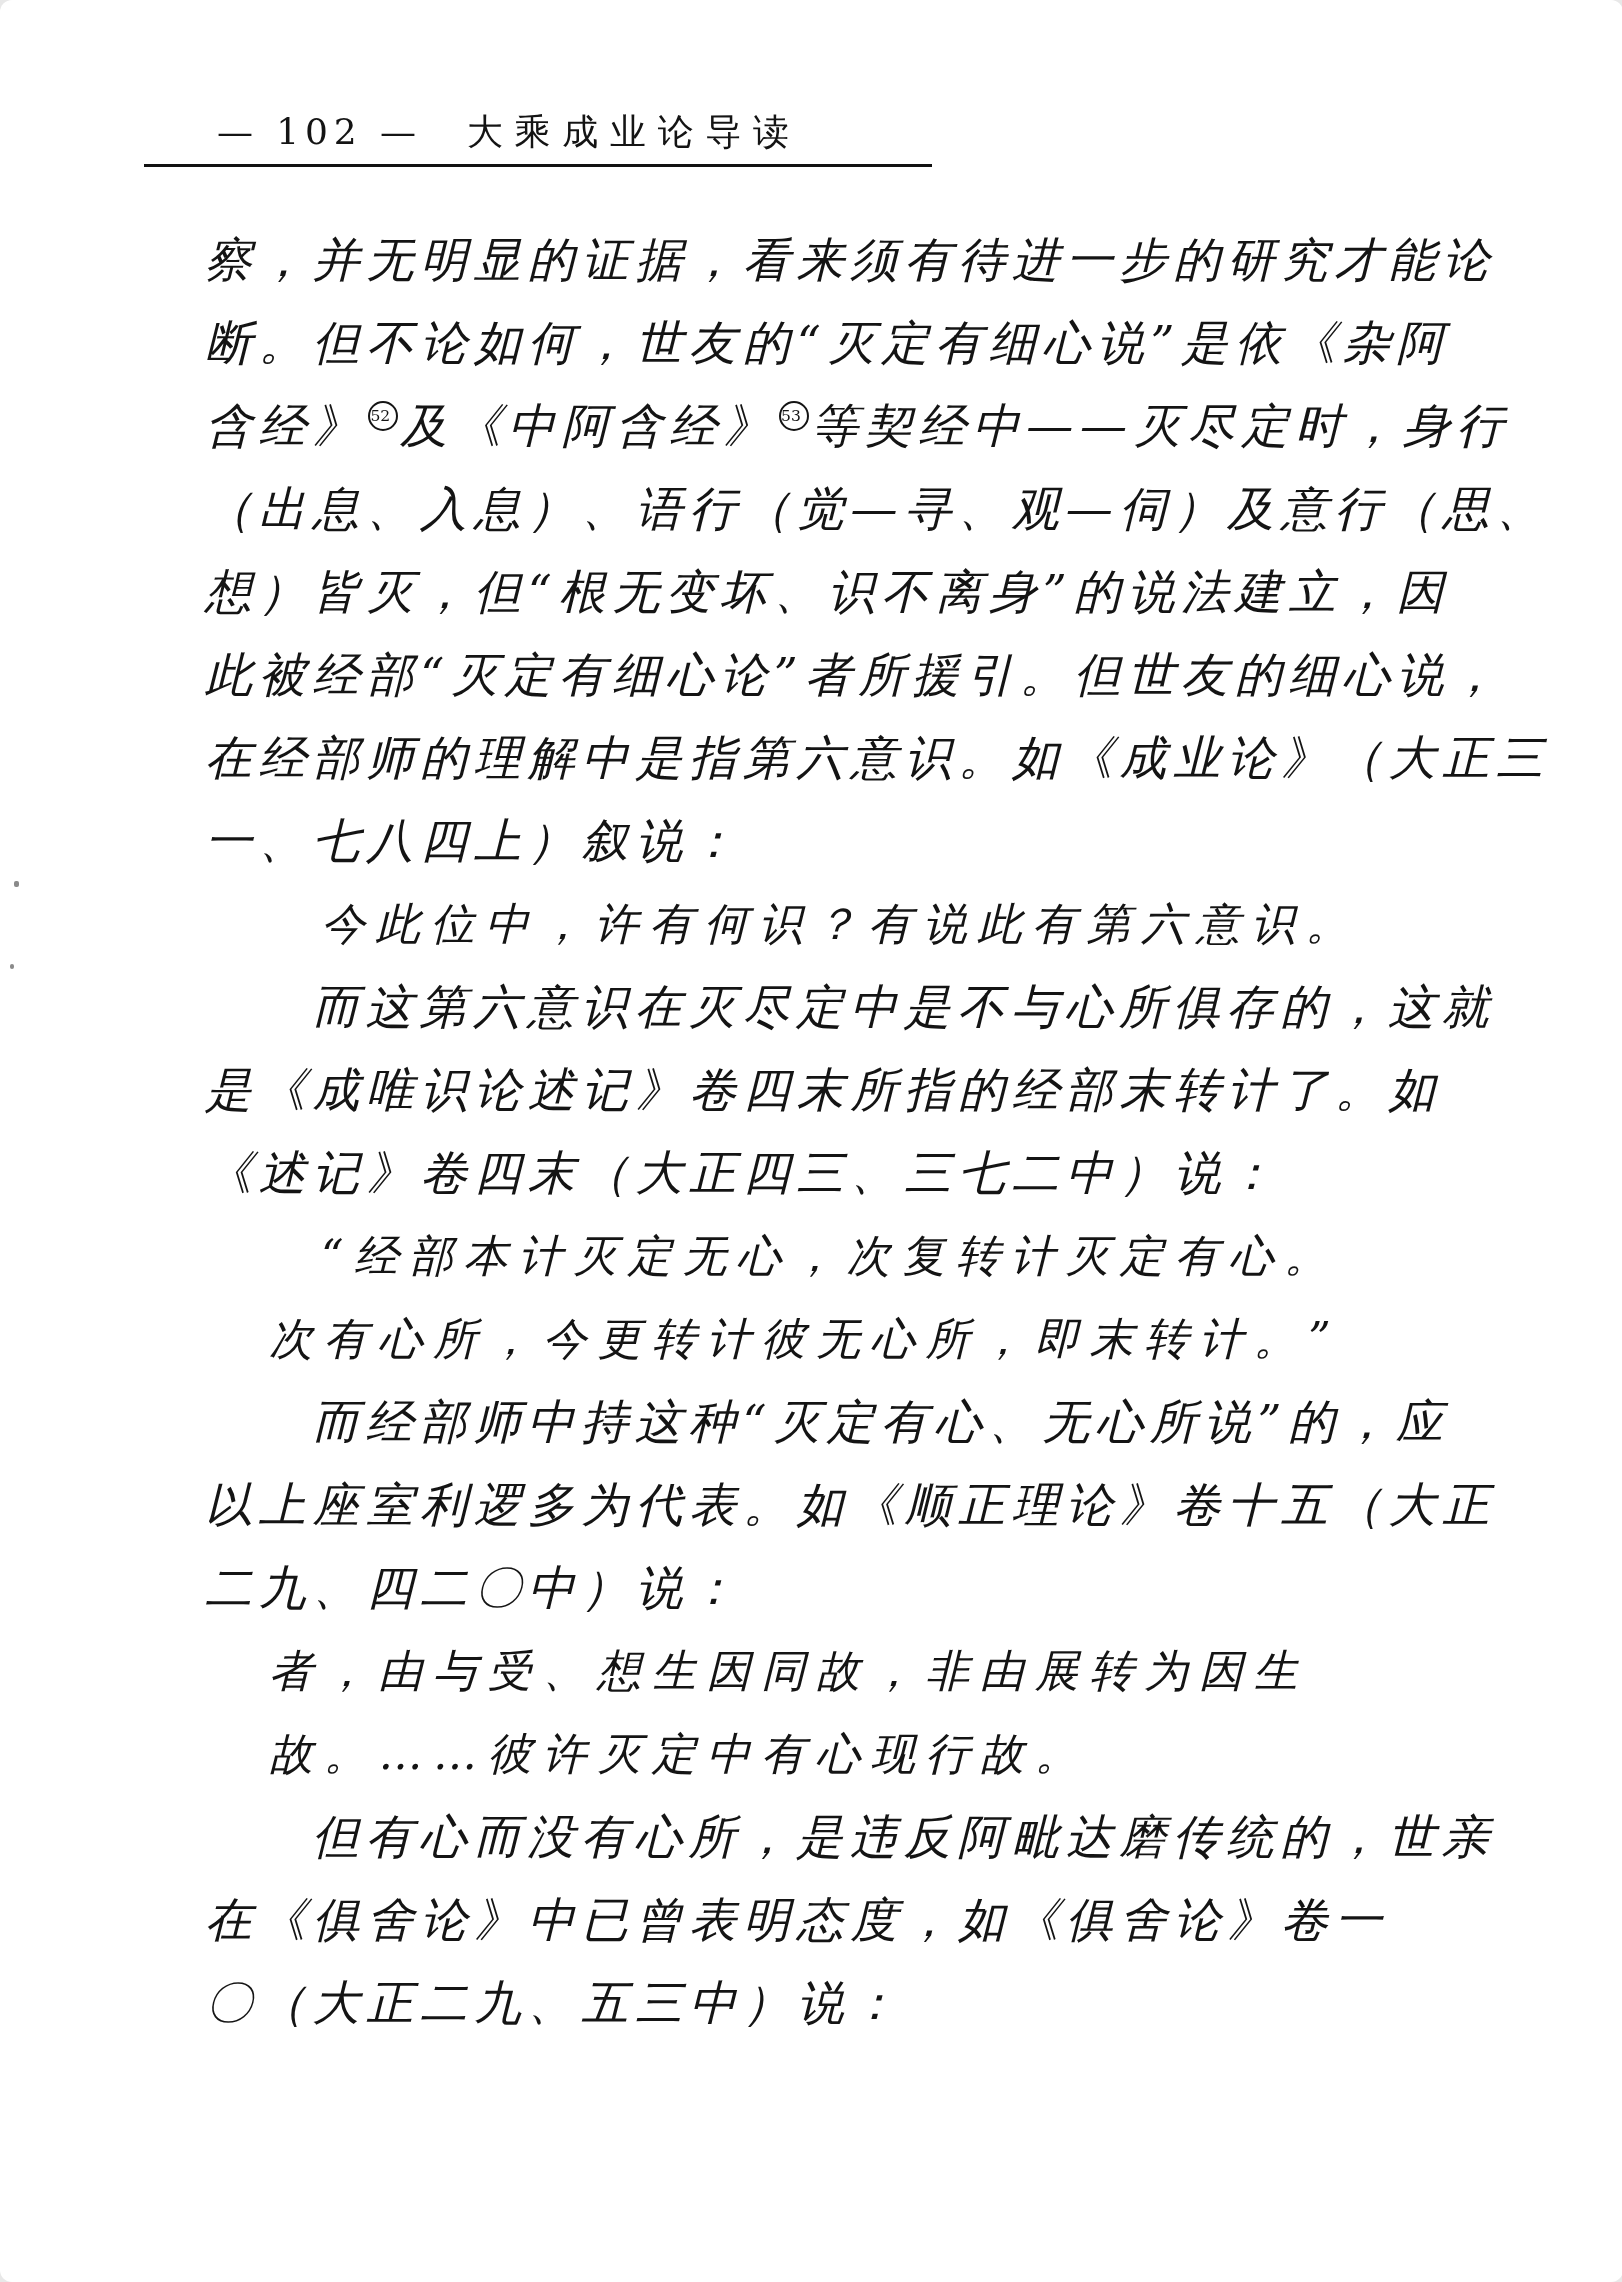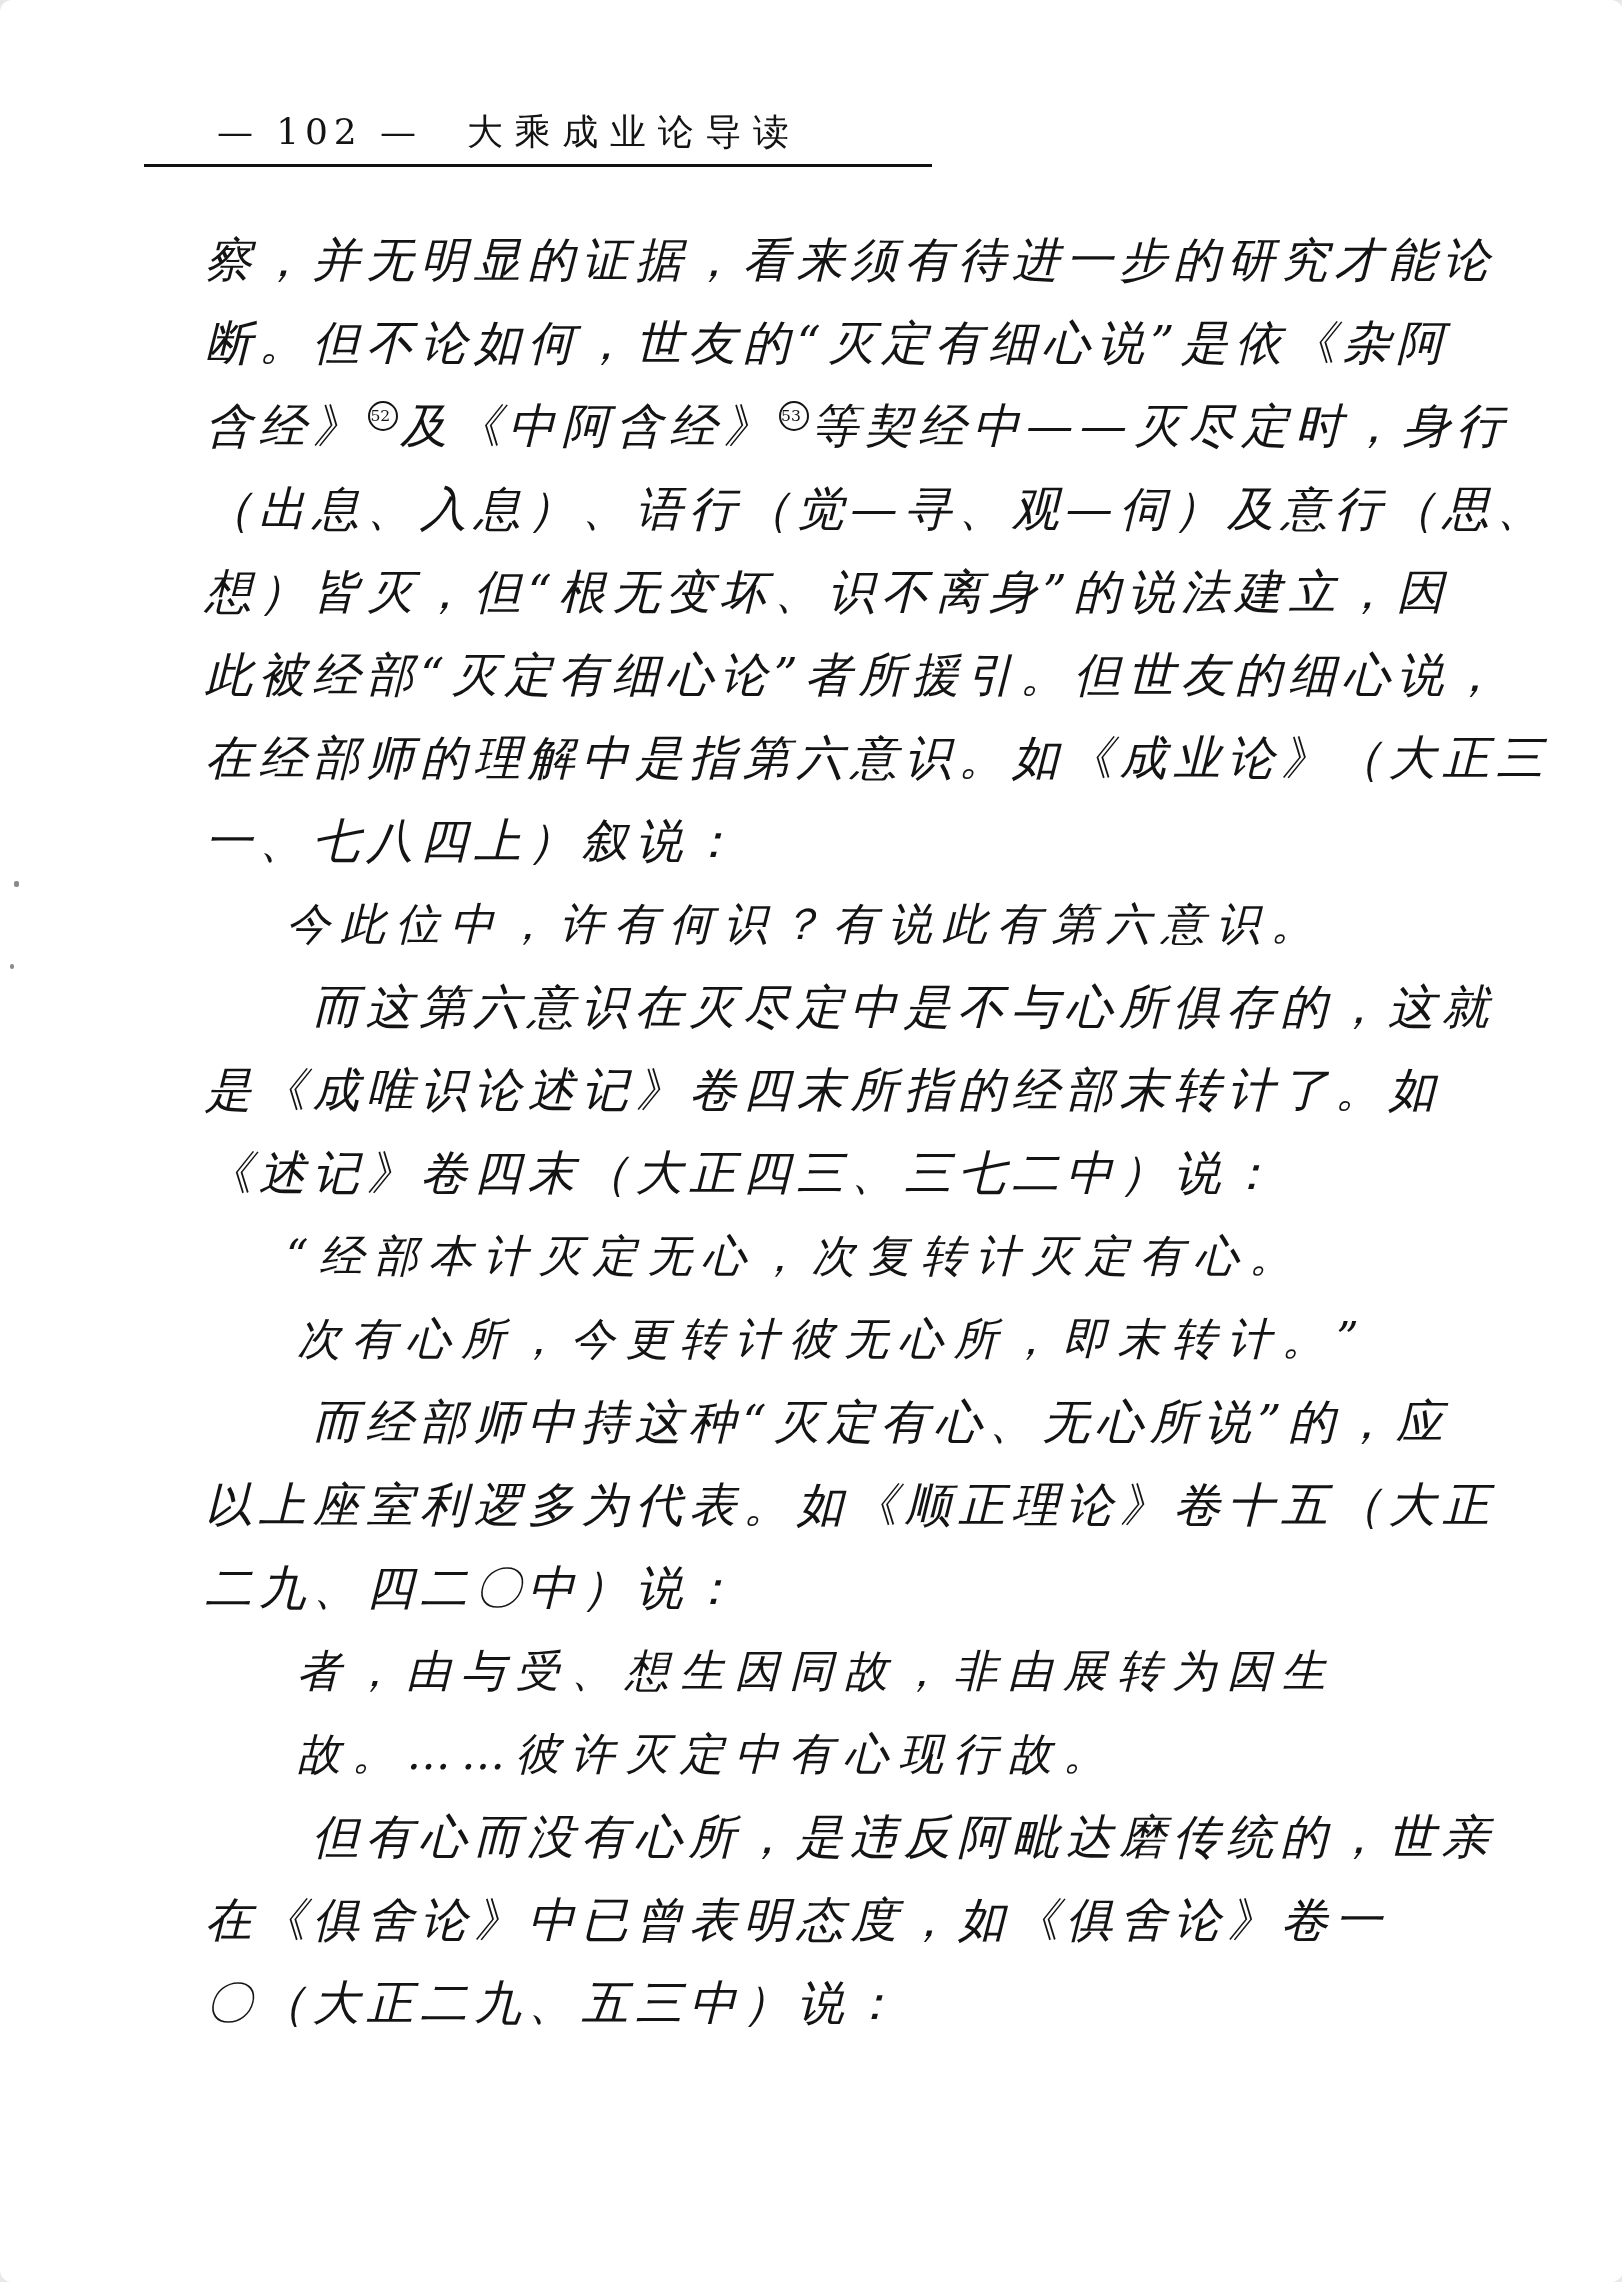--- a/index.html
+++ b/index.html
@@ -58,22 +58,22 @@
     white-space: nowrap;
   }
   .line.body  { margin-left: 0; }
   .line.para  { margin-left: 107px; }
   .line.quote,
   .line.quote-deep {
     font-style: italic;
     font-size: 44px;
     letter-spacing: 10.7px;
   }
-  .line.quote      { margin-left: 92px; }
-  .line.quote-deep { margin-left: 81px; }
+  .line.quote      { margin-left: 64px; }
+  .line.quote-deep { margin-left: 116px; }
   .seg { display: inline; font-style: italic; }
   
   .sup-circle {
     display: inline-block;
     box-sizing: border-box;
     width: 30px;
     height: 30px;
     border: 2px solid #141414;
     border-radius: 50%;
     font-size: 15.6px;

